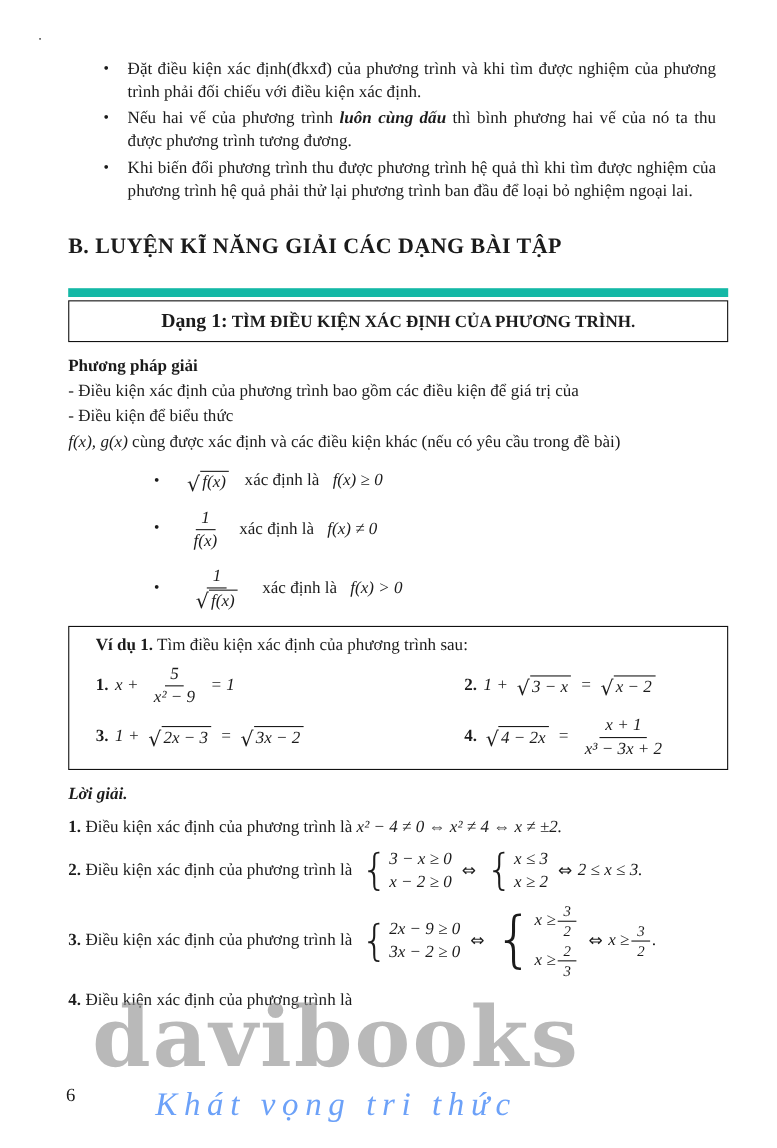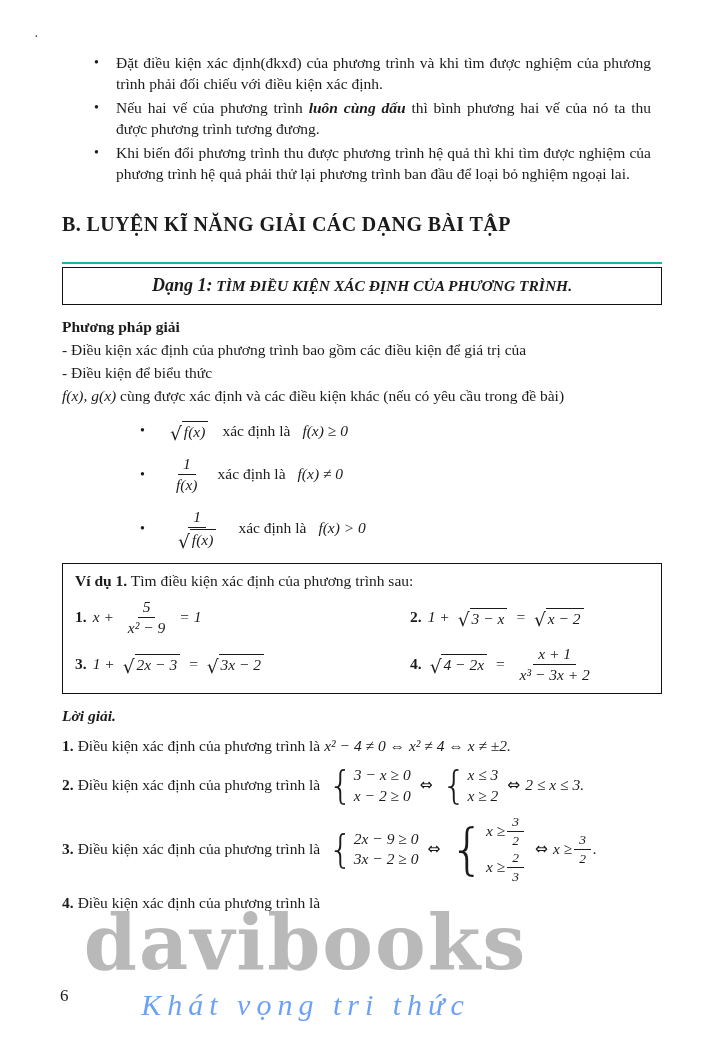--- a/index.html
+++ b/index.html
@@ -18,21 +18,21 @@
 
   
   .bullet-row { display: flex; margin: 3px 0 3px 32px; }
   .bullet-mark { width: 22px; flex: 0 0 22px; font-size: 14px; padding-top: 1px; }
   .bullet-text { flex: 1; max-width: 535px; }
 
   
   .sec-b { font-size: 20px; font-weight: bold; margin-top: 26px; letter-spacing: 0.4px; }
 
   
-  .dang-wrap { margin-top: 24px; border-top: 2px solid #14b8a6; padding-top: 3px; font-style: italic; }
+  .dang-wrap { margin-top: 24px; border-top: 8px solid #14b8a6; padding-top: 3px; }
   .dang-box { border: 1.6px solid #111; text-align: center; padding: 5px 4px 7px; }
   .dang-label { font-weight: bold; font-size: 18px; }
   .dang-title { font-weight: bold; font-size: 15.5px; }
 
   .method-head { font-weight: bold; margin-top: 12px; }
   .method-line { margin-top: 2px; }
 
   
   .frac { display: inline-flex; flex-direction: column; align-items: center; vertical-align: middle; margin: 0 3px; }
   .frac .num { padding: 0 5px 1px; border-bottom: 1.2px solid #1b1b1b; line-height: 1.15; }
@@ -48,21 +48,21 @@
   .cline { display: inline-flex; align-items: center; }
   .cline .frac { font-size: 13.5px; margin: 0 2px; }
   .arrow { margin: 0 5px; font-style: normal; font-family: "DejaVu Sans", "Liberation Serif", sans-serif; }
 
   
   .mi-row { display: flex; align-items: center; margin: 14px 0 14px 78px; gap: 12px; }
   .mi-row .bullet-mark { width: 16px; flex: 0 0 16px; }
 
   
   .cvd { font-weight: bold; margin-top: 10px; }
-  .ex-box { border: 1.6px solid #111; margin-top: 4px; padding: 7px 12px 10px; }
+  .ex-box { border: 1.6px solid #111; margin-top: 4px; padding: 7px 24px 10px; }
   .ex-grid { display: grid; grid-template-columns: 335px 1fr; row-gap: 8px; align-items: center; margin-top: 6px; }
   .ex-item { display: flex; align-items: center; gap: 6px; white-space: nowrap; }
   .ex-item .lbl { font-weight: bold; font-style: normal; }
 
   
   .loigiai { font-weight: bold; font-style: italic; margin: 12px 0 8px; }
   .sol { display: flex; align-items: center; margin: 9px 0; white-space: nowrap; }
   .sol .lbl { font-weight: bold; margin-right: 4px; }
   .sol .txt { margin-right: 4px; }
 

